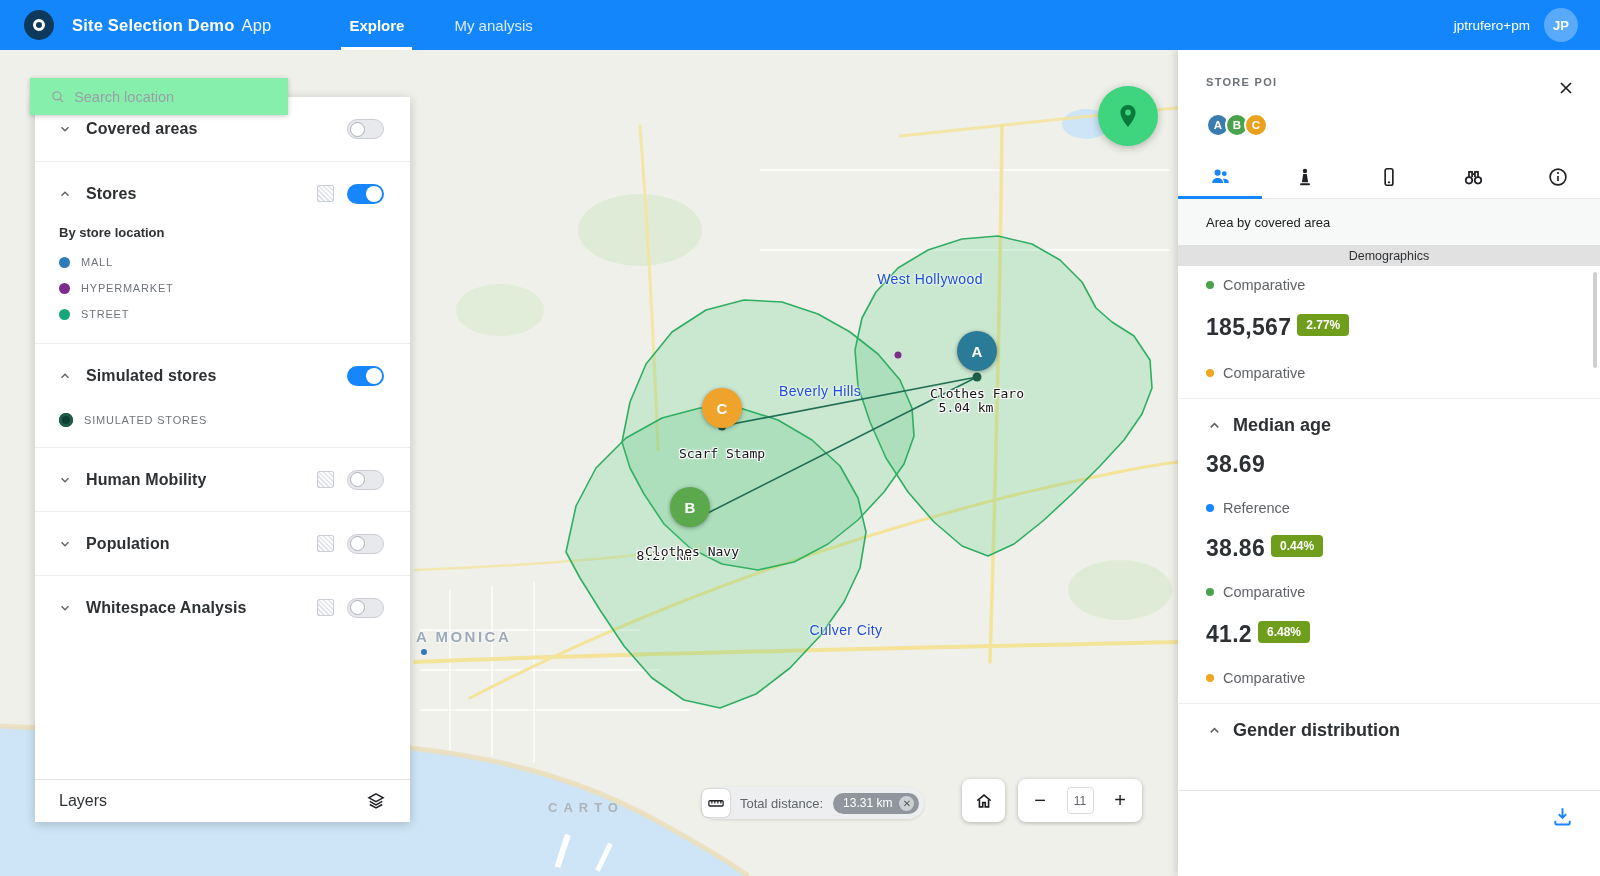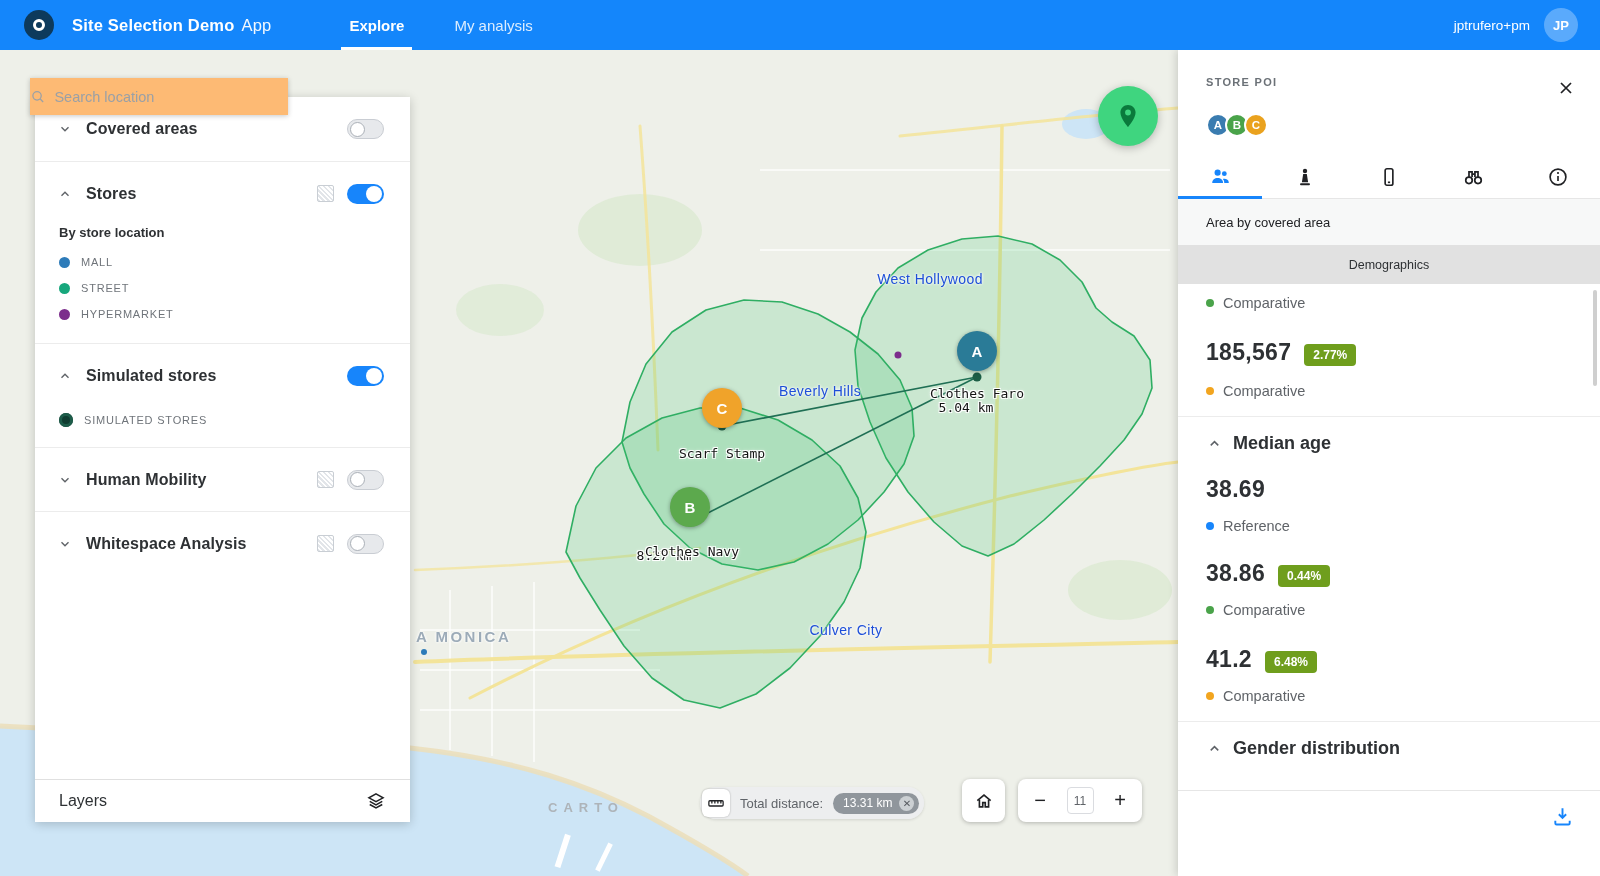--- a/index.html
+++ b/index.html
@@ -39,21 +39,21 @@
   .distance-x{width:15px;height:15px;border-radius:50%;background:#ccd0d3;color:#55595e;font-size:10px;line-height:15px;text-align:center;cursor:pointer}
 
   .map-btn{position:absolute;background:#fff;border-radius:8px;box-shadow:0 1px 4px rgba(0,0,0,.25);display:flex;align-items:center;justify-content:center;z-index:10;cursor:pointer}
   .home-btn{left:962px;top:729px;width:43px;height:43px}
   .zoom-group{position:absolute;left:1018px;top:729px;width:124px;height:43px;background:#fff;border-radius:8px;box-shadow:0 1px 4px rgba(0,0,0,.25);display:flex;align-items:center;justify-content:space-between;padding:0 13px;z-index:10}
   .zoom-btn{font-size:20px;color:#202124;cursor:pointer;width:18px;text-align:center;user-select:none}
   .zoom-level{width:27px;height:27px;border:1px solid #dadce0;border-radius:4px;font-size:12px;color:#5f6368;display:flex;align-items:center;justify-content:center}
   .attribution{position:absolute;left:548px;top:750px;font-size:13px;font-weight:700;letter-spacing:6px;color:#aeb4b9;z-index:5}
 
   
-  .search-box{position:absolute;left:30px;top:78px;width:258px;height:37px;background:#fdba74;border-radius:0;box-shadow:0 1px 5px rgba(0,0,0,.22);display:flex;align-items:center;padding:0 0;gap:9px;z-index:42}
+  .search-box{position:absolute;left:30px;top:78px;width:258px;height:37px;background:#86efac;border-radius:0;box-shadow:0 1px 5px rgba(0,0,0,.22);display:flex;align-items:center;padding:0 20px;gap:9px;z-index:42}
   .search-box input{border:none;outline:none;font-size:14.5px;color:#3c4043;width:100%;font-family:inherit;background:transparent}
   .search-box input::placeholder{color:#9aa0a6}
 
   .layers-panel{position:absolute;left:35px;top:97px;width:375px;height:725px;background:#fff;box-shadow:0 2px 10px rgba(0,0,0,.2);z-index:40;display:flex;flex-direction:column}
   .lp-row{height:64px;min-height:64px;display:flex;align-items:center;padding:0 26px 0 22px;gap:13px;border-top:1px solid #ececec;cursor:pointer}
   .lp-row:first-child{border-top:none}
   .lp-label{font-size:16px;font-weight:600;color:#2e3134;letter-spacing:.1px}
   .lp-spacer{flex:1}
   .chev{display:flex;align-items:center;justify-content:center;width:16px;color:#5f6368}
   .checkbox-hatch{width:17px;height:17px;border:1px solid #c9ced4;border-radius:2px;background:repeating-linear-gradient(45deg,#e2e5e9 0 1.5px,#fff 1.5px 3.5px);cursor:pointer}
@@ -78,26 +78,26 @@
   .rp-close{cursor:pointer;margin-top:2px}
   .rp-chips{display:flex;padding:11px 0 0 28px}
   .chip{width:24px;height:24px;border-radius:50%;border:2px solid #fff;color:#fff;font-size:11.5px;font-weight:700;display:flex;align-items:center;justify-content:center}
   .chip+.chip{margin-left:-5px}
   .chip-a{background:#3a7cb0}.chip-b{background:#4aa34a;z-index:2}.chip-c{background:#eaa21e;z-index:3}
   .rp-tabs{display:flex;margin-top:18px;height:44px;border-bottom:1px solid #e6e6e6}
   .rp-tab{flex:1;display:flex;align-items:center;justify-content:center;position:relative;color:#202124;cursor:pointer}
   .rp-tab.active{color:#1785fb}
   .rp-tab.active::after{content:"";position:absolute;left:0;right:0;bottom:-1px;height:3px;background:#1785fb}
   .rp-arealabel{height:46px;display:flex;align-items:center;padding:0 28px;font-size:13px;color:#202124;background:#f7f8f8}
-  .rp-groupbar{height:39px;background:#e1e1e1;display:flex;align-items:center;justify-content:center;font-size:12.5px;font-weight:500;color:#2e3134}
+  .rp-groupbar{height:21px;background:#e1e1e1;display:flex;align-items:center;justify-content:center;font-size:12.5px;font-weight:500;color:#2e3134}
   .rp-content{padding:6px 28px 0 28px;position:relative}
   .legend-row{display:flex;align-items:center;gap:9px;height:26px;font-size:14.5px;color:#5f6368}
   .dot{width:8px;height:8px;border-radius:50%;flex:none}
   .dot-blue{background:#1785fb}.dot-green{background:#4aa34a}.dot-orange{background:#f2a51f}
-  .value-row{display:flex;align-items:flex-end;gap:13px;height:34px}
+  .value-row{display:flex;align-items:flex-start;gap:6px;height:34px}
   .metric-value{font-size:23px;font-weight:700;color:#2e3134;letter-spacing:.3px}
   .pct-badge{background:#6f9e1d;color:#fff;font-size:12px;font-weight:600;padding:4px 9px;border-radius:4px}
   .rp-divider{height:1px;background:#ececec;margin:12px -28px 0 -28px}
   .rp-section{display:flex;align-items:center;gap:11px;height:52px;cursor:pointer}
   .rp-section-title{font-size:18px;font-weight:700;color:#2e3134}
   .mt16{margin-top:16px}.mt14{margin-top:14px}.mt12{margin-top:12px}.mt10{margin-top:10px}
   .rp-scroll-thumb{position:absolute;right:3px;top:6px;width:4px;height:96px;background:#cfcfcf;border-radius:2px;cursor:pointer}
   .rp-footer{position:absolute;left:0;right:0;bottom:0;height:86px;border-top:1px solid #e6e6e6;display:flex;justify-content:flex-end;padding:14px 26px 0 0}
 </style>
 </head>
@@ -264,26 +264,26 @@
         <span class="knob"></span>
       </span>
   </div>
   <div class="lp-sub">
     <div class="lp-subtitle">By store location</div>
     <div class="legend-item">
       <span class="legend-dot" style="background:#2d7bb9"></span>
       <span class="legend-text">MALL</span>
     </div>
     <div class="legend-item">
+      <span class="legend-dot" style="background:#7c2d8c"></span>
+      <span class="legend-text">HYPERMARKET</span>
+    </div>
+    <div class="legend-item">
       <span class="legend-dot" style="background:#17a77c"></span>
       <span class="legend-text">STREET</span>
-    </div>
-    <div class="legend-item">
-      <span class="legend-dot" style="background:#7c2d8c"></span>
-      <span class="legend-text">HYPERMARKET</span>
     </div>
   </div>
 
   <div class="lp-row">
     <span class="chev">
         <svg width="14" height="14" viewBox="0 0 24 24" fill="none" stroke="currentColor" stroke-width="2.4">
           <path d="M6 15l6-6 6 6"></path>
         </svg>
       </span>
     <span class="lp-label">Simulated stores</span>
@@ -308,20 +308,33 @@
       </span>
     <span class="lp-label">Human Mobility</span>
     <span class="lp-spacer"></span>
     <span class="checkbox-hatch"></span>
     <span class="toggle off">
         <span class="knob"></span>
       </span>
   </div>
 
 
+  <div class="lp-row">
+    <span class="chev">
+        <svg width="14" height="14" viewBox="0 0 24 24" fill="none" stroke="currentColor" stroke-width="2.4">
+          <path d="M6 9l6 6 6-6"></path>
+        </svg>
+      </span>
+    <span class="lp-label">Population</span>
+    <span class="lp-spacer"></span>
+    <span class="checkbox-hatch"></span>
+    <span class="toggle off">
+        <span class="knob"></span>
+      </span>
+  </div>
 
   <div class="lp-row">
     <span class="chev">
         <svg width="14" height="14" viewBox="0 0 24 24" fill="none" stroke="currentColor" stroke-width="2.4">
           <path d="M6 9l6 6 6-6"></path>
         </svg>
       </span>
     <span class="lp-label">Whitespace Analysis</span>
     <span class="lp-spacer"></span>
     <span class="checkbox-hatch"></span>

